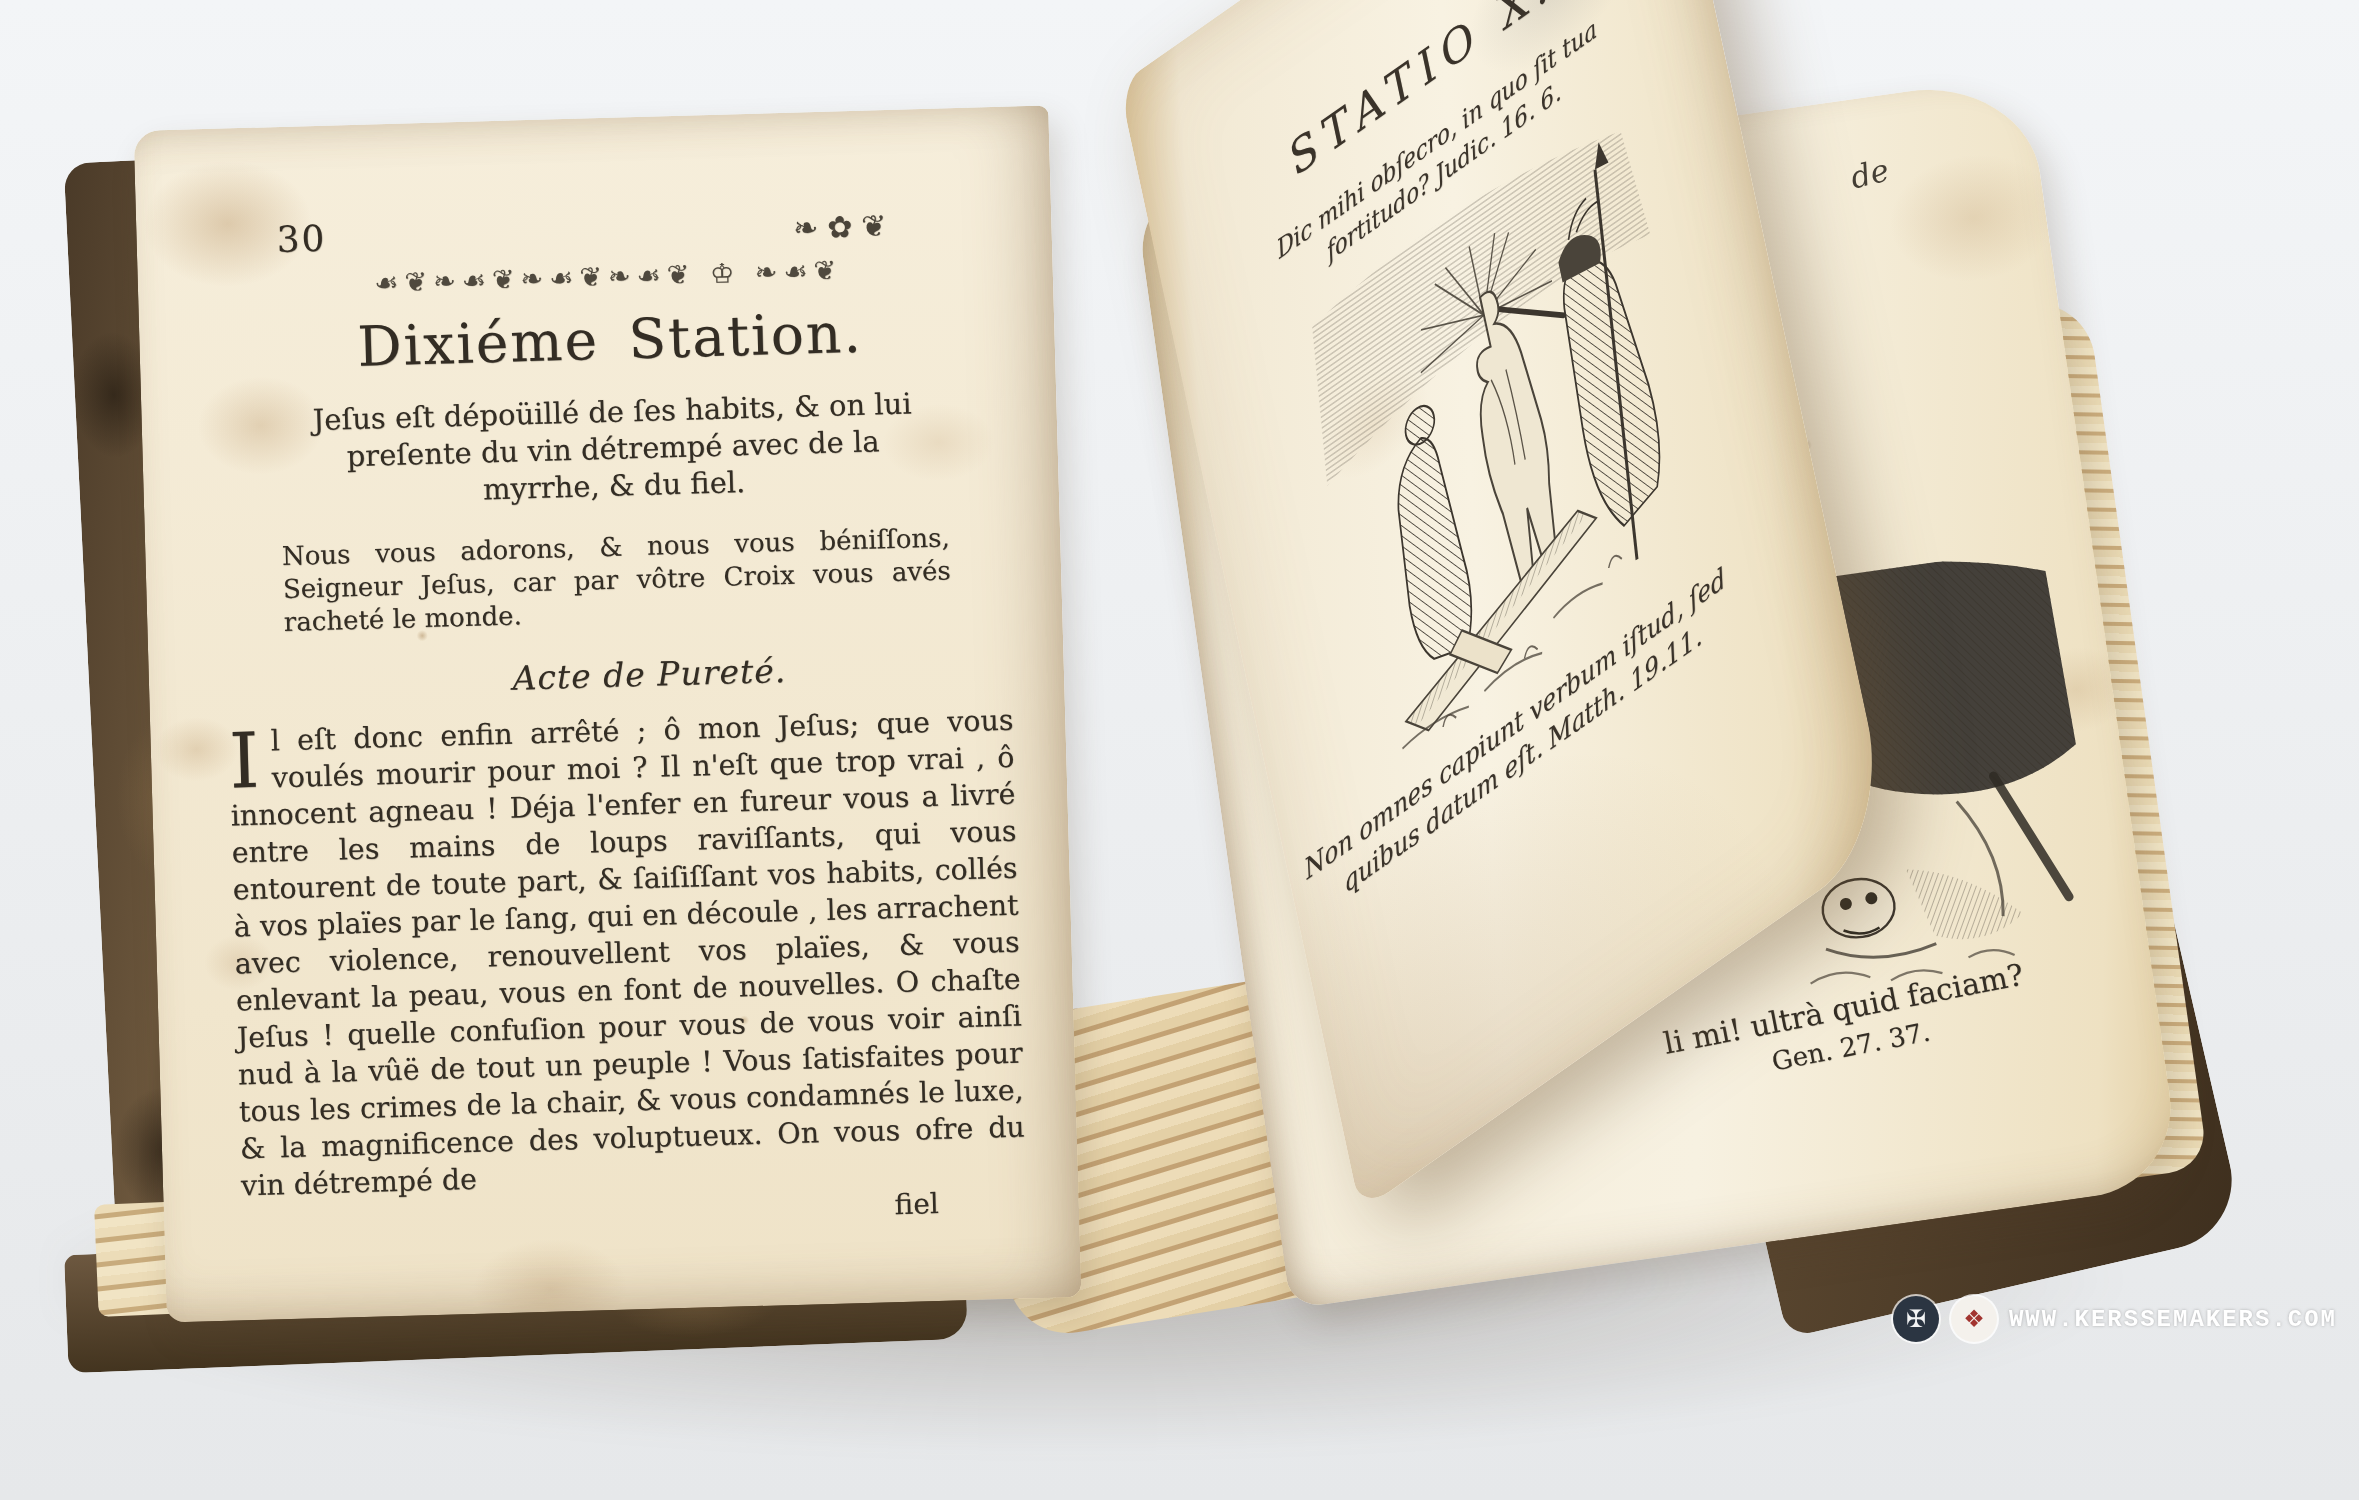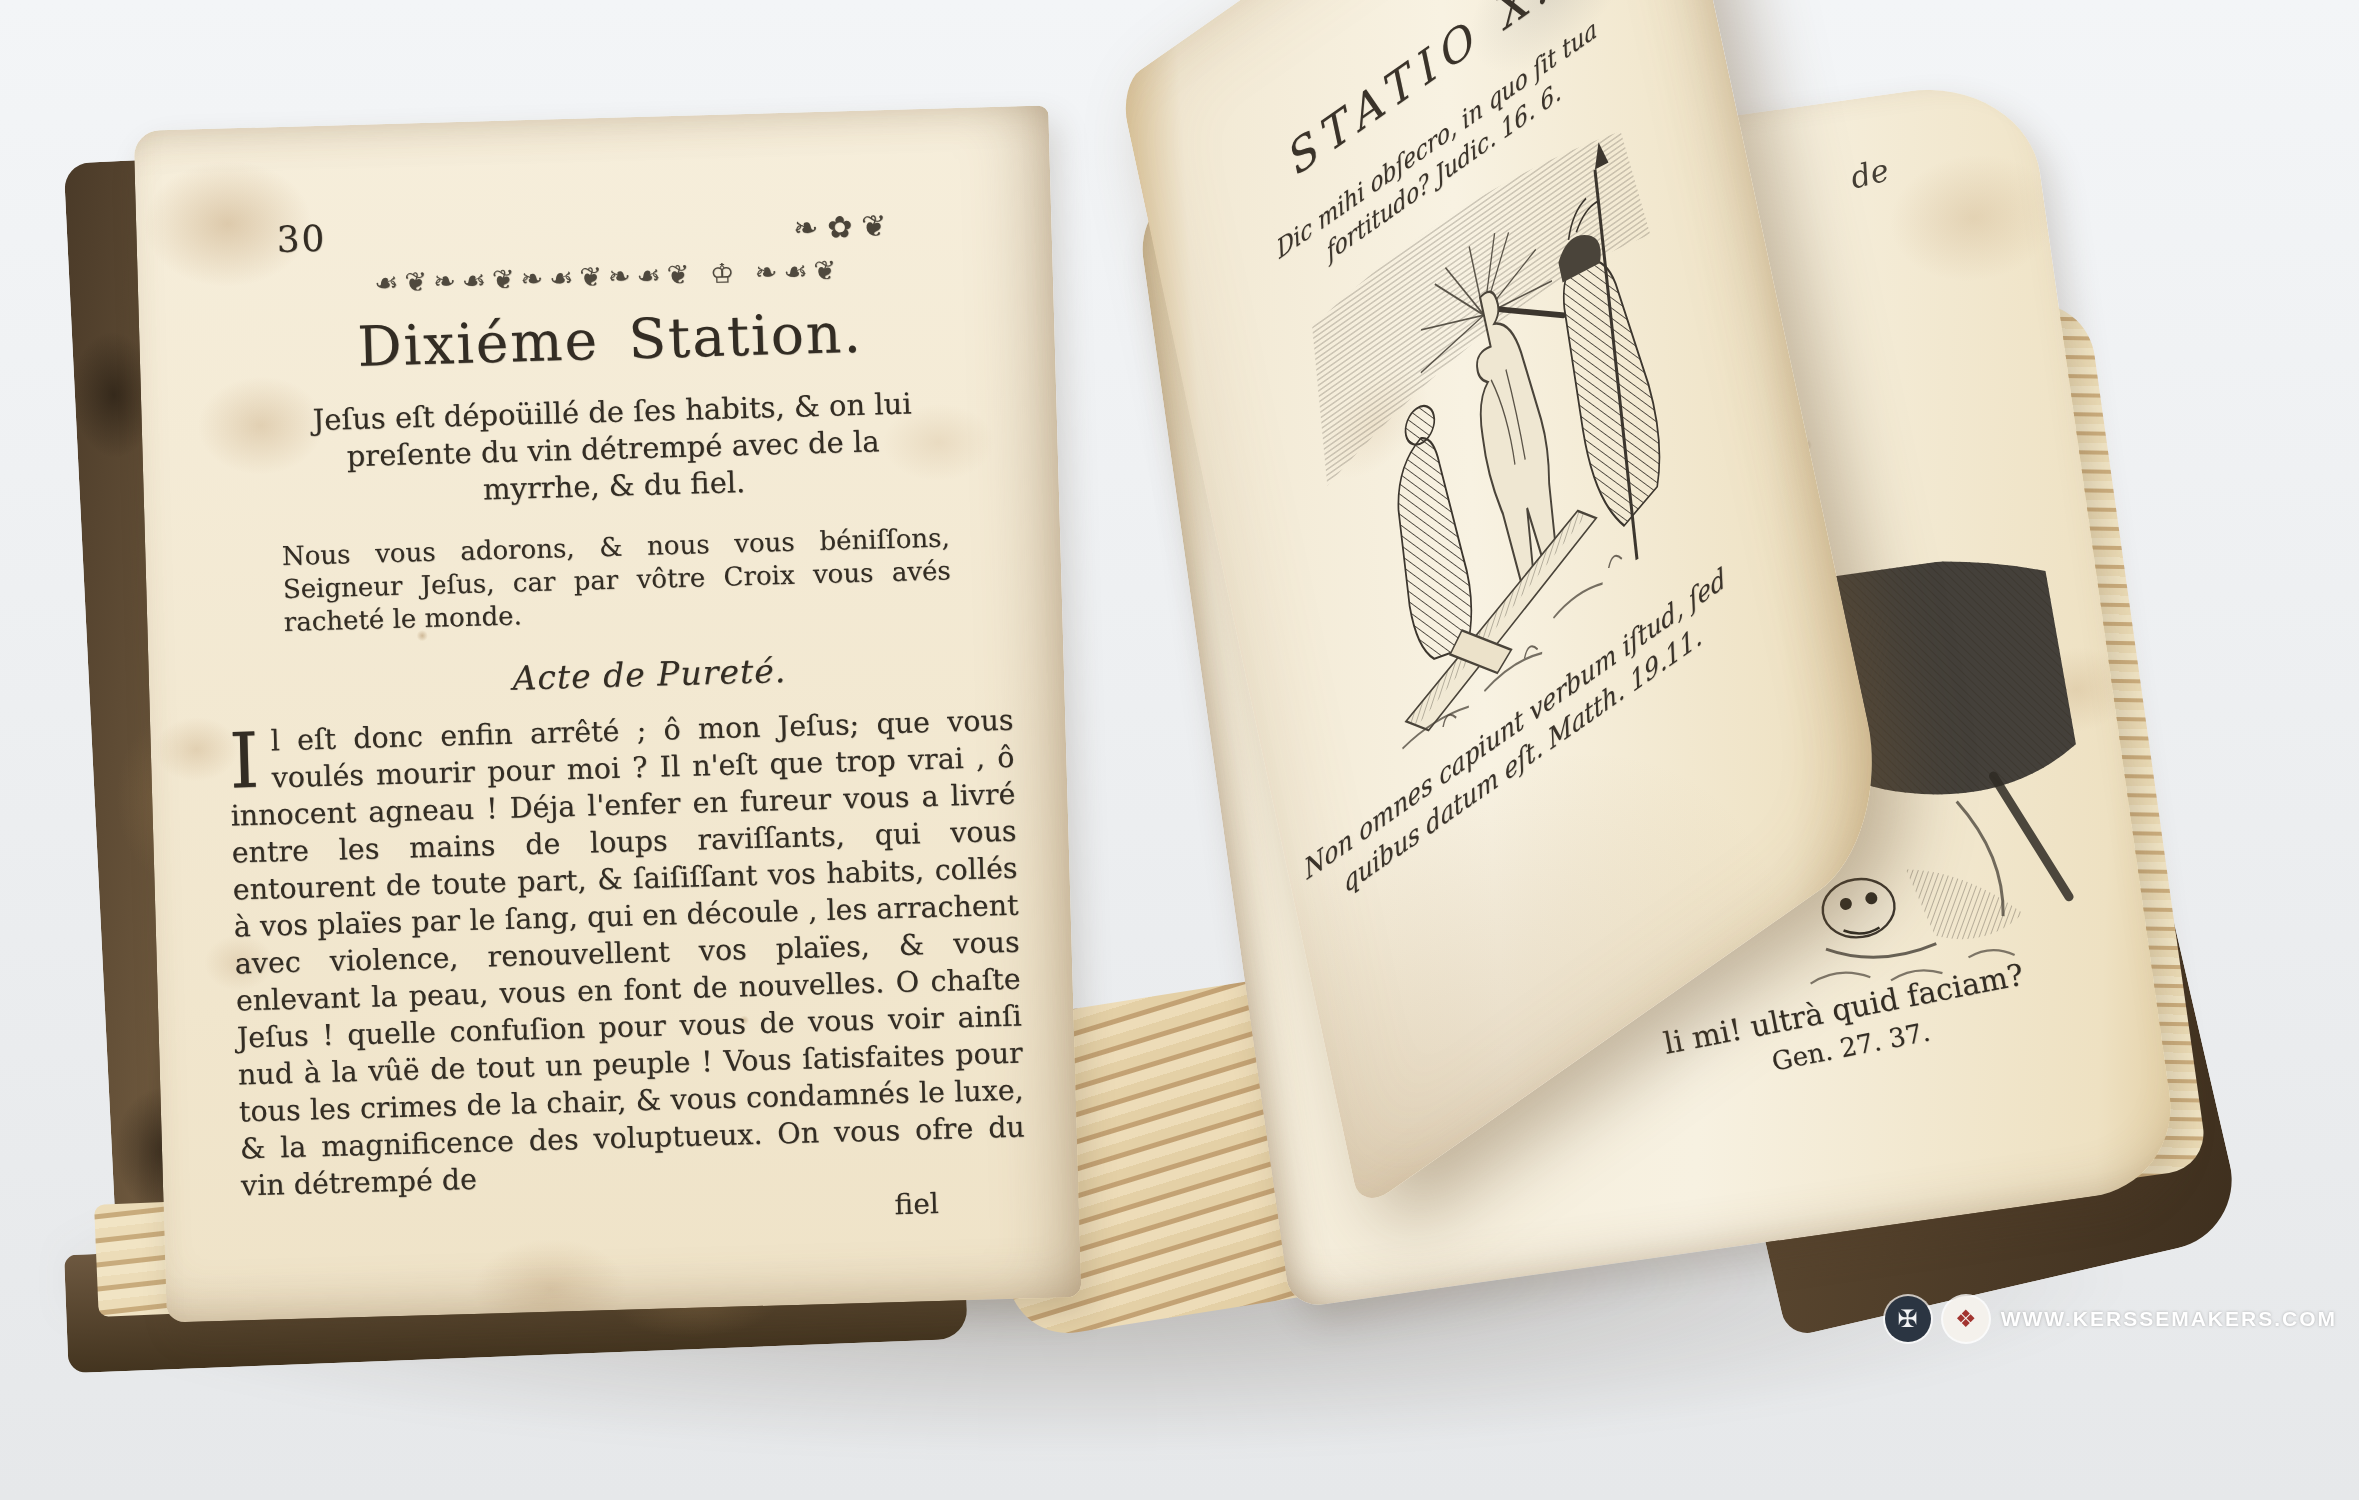--- a/index.html
+++ b/index.html
@@ -114,22 +114,22 @@
   .plate{display:block;margin:18px auto 0;}
   .plate-caption{margin:12px 40px 0 -60px;font-style:italic;font-size:27px;line-height:1.35;}
 
   
   .watermark{position:absolute;right:22px;bottom:158px;z-index:10;display:flex;align-items:center;
     gap:12px;font-family:"Liberation Sans",sans-serif;}
   .seal{width:46px;height:46px;border-radius:50%;display:flex;align-items:center;justify-content:center;
     font-size:24px;}
   .seal-dark{background:#2b3542;color:#f2f3f4;box-shadow:0 0 0 2px rgba(255,255,255,.7);}
   .seal-red{background:#f4f1ec;color:#a23430;box-shadow:0 0 0 2px rgba(255,255,255,.8);}
-  .wm-text{color:#ffffff;font-size:21px;letter-spacing:2px;font-weight:bold;
-    text-shadow:0 0 3px rgba(120,120,120,.55);}
+  .wm-text{color:#ffffff;font-size:24px;letter-spacing:2px;font-weight:bold;
+    text-shadow:0 0 3px rgba(120,120,120,.55);font-family:Liberation Mono, monospace;}
 </style>
 </head>
 <body>
 
 <div class="scene">
   <div class="book-shadow"></div>
 
   <div class="cover-left"></div>
   <div class="cover-bottom"></div>
   <div class="cover-right"></div>

